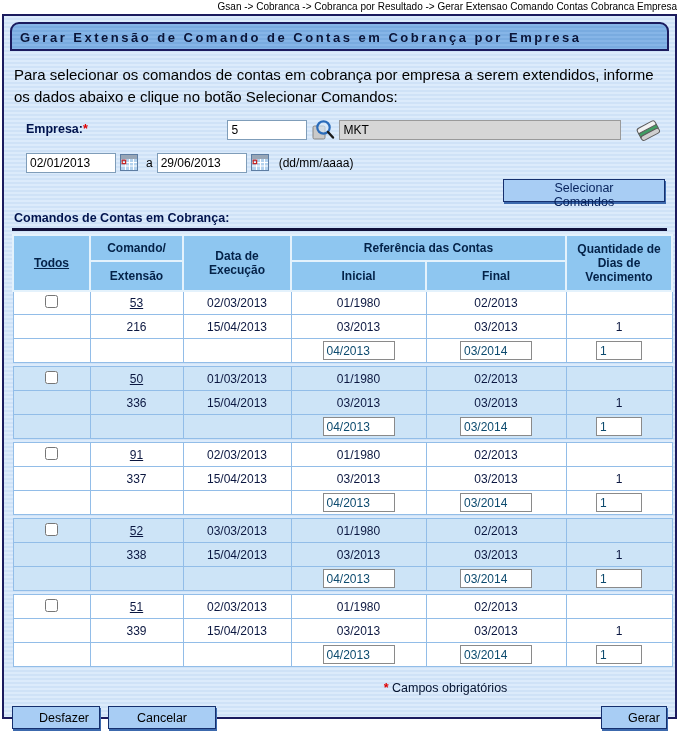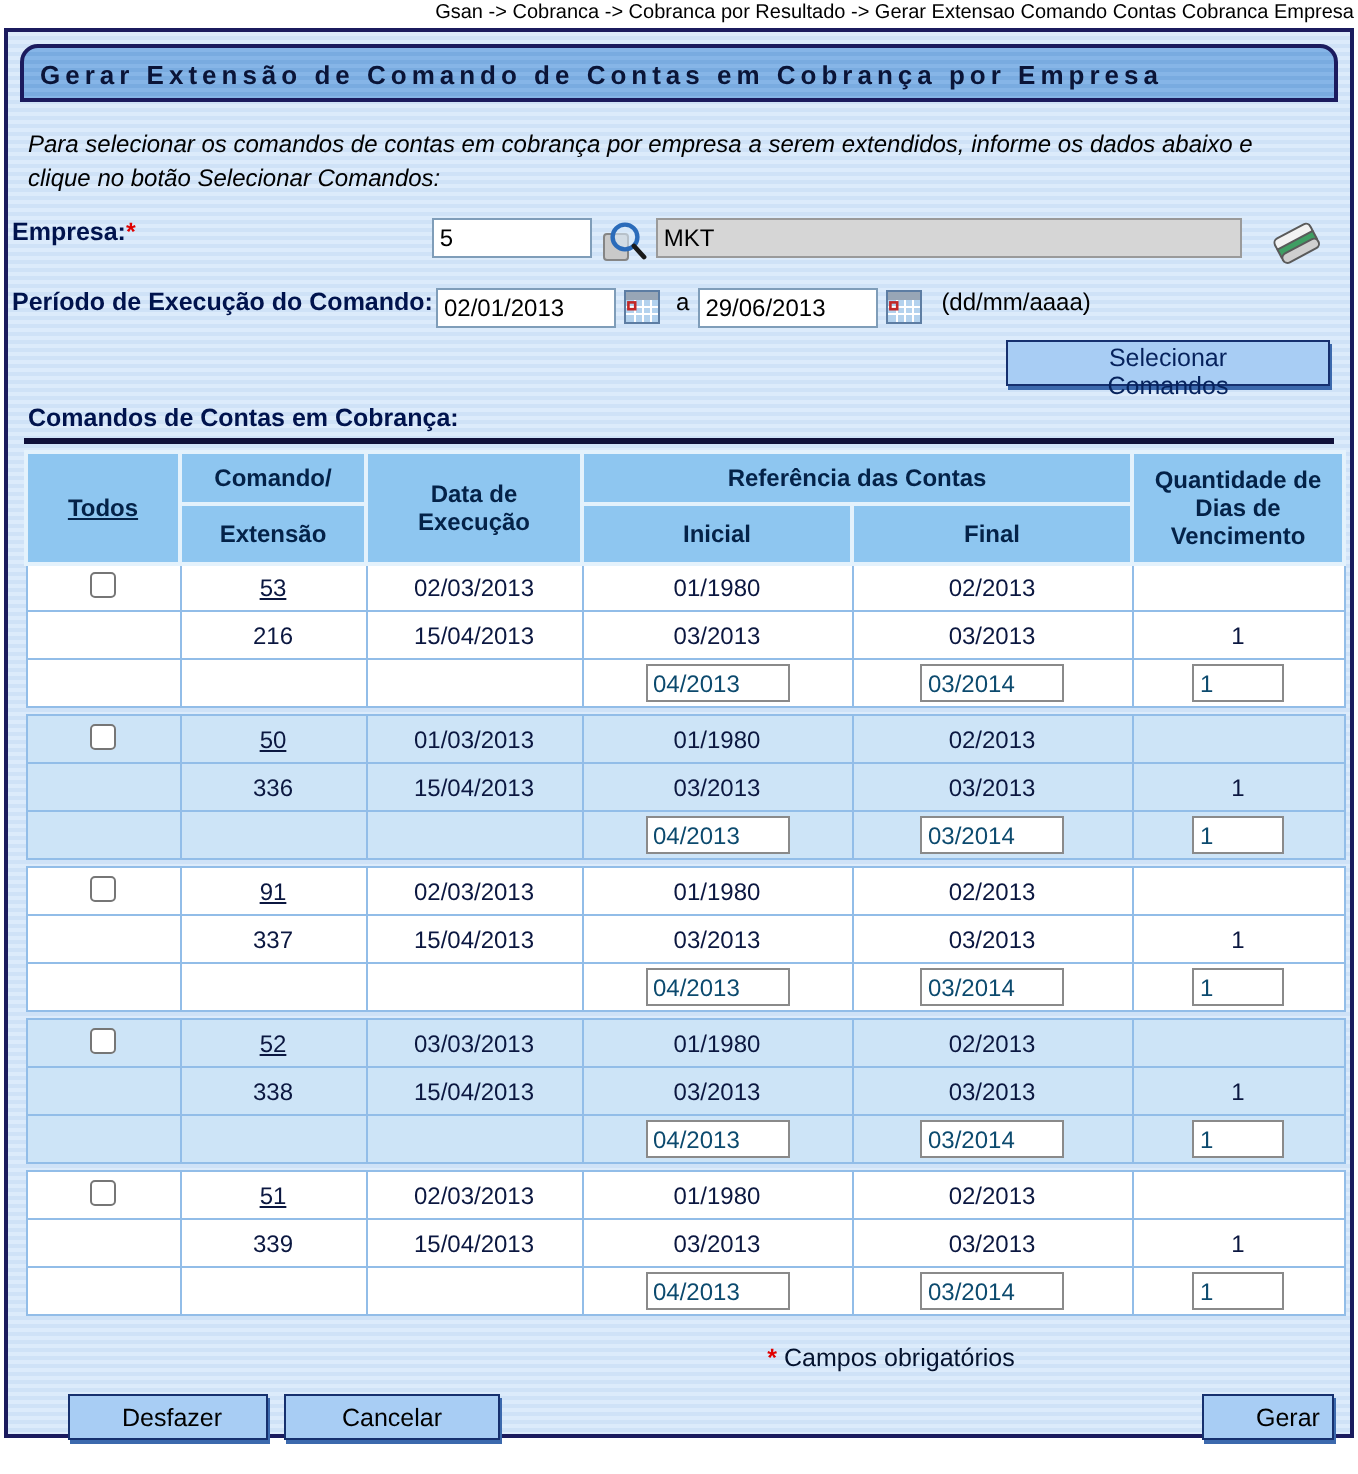--- a/index.html
+++ b/index.html
@@ -17,23 +17,23 @@
   }
 
   .titlebar {
     margin: 6px 6px 0 6px; height: 29px; line-height: 27px;
     background: repeating-linear-gradient(to bottom,#86b5e7 0 2px,#79abe0 2px 4px);
     border: 2px solid #1b1b5e; border-radius: 9px 9px 0 0;
     font-size: 13px; font-weight: bold; color:#0a1437; letter-spacing: 2.5px;
     padding-left: 8px;
   }
 
-  .intro { margin: 13px 10px 0 10px; font-size: 12px; color:#000; line-height: 1.45; width: 640px; font-style: italic; }
-
-  .formrow { display:flex; margin: 10px 10px 0 2px; }
+  .intro { margin: 13px 10px 0 10px; font-size: 15px; color:#000; line-height: 1.45; width: 640px; }
+
+  .formrow { display:flex; align-items: center; margin: 10px 10px 0 22px; }
   .lbl { width: 212px; font-size: 12.5px; font-weight: bold; color:#00134d; line-height: 1.25; }
   .req { color:#e00000; font-weight: bold; }
 
   input.txt {
     height: 20px; border: 1px solid #7f9db9; font-size: 12px; padding: 1px 3px;
     font-family:"Liberation Sans", sans-serif; background:#fff; color:#000;
   }
   .w-code { width: 80px; }
   .w-date { width: 90px; }
   input.readonly { background:#d6d6d6; border:1px solid #9a9a9a; width: 296px; }
@@ -73,21 +73,21 @@
   a.cmdlink { color:#0b1740; text-decoration: underline; cursor: pointer; }
   input.cellinput {
     border:1px solid #8a8a8a; height: 19px; font-size: 12px; padding: 1px 3px;
     font-family:"Liberation Sans", sans-serif; color:#0c4a6e; background:#fff;
   }
   .wi-ref { width: 72px; } .wi-dias { width: 46px; }
   input.chk { width: 13px; height: 13px; }
 
   .footnote { margin-top: 14px; padding-left: 212px; text-align: center; font-size: 12.5px; color:#04122e; }
   .btnrow { display: flex; align-items: center; margin: 11px 8px 0 8px; }
-  .btn-desfazer { width: 100px; margin-left: 22px; }
+  .btn-desfazer { width: 88px; }
   .btn-cancelar { width: 108px; margin-left: 8px; }
   .btn-gerar { width: 66px; margin-left: auto; }
 </style>
 </head>
 <body>
 
 <div class="breadcrumb">Gsan -&gt; Cobranca -&gt; Cobranca por Resultado -&gt; Gerar Extensao Comando Contas Cobranca Empresa</div>
 
 <div class="frame">
 
@@ -113,21 +113,20 @@
         <g transform="rotate(-28 13 12)">
           <rect x="3" y="6" width="20" height="6.5" rx="2.5" fill="#f2f2f2" stroke="#5a5a5a"></rect>
           <rect x="3" y="11" width="20" height="4.5" fill="#3f9e63" stroke="#5a5a5a"></rect>
           <rect x="3" y="14.5" width="20" height="5" rx="2.5" fill="#cfcfcf" stroke="#5a5a5a"></rect>
         </g>
       </svg>
     </span>
   </div>
 
   <div class="formrow">
-    <div class="lbl">Período de Execução do Comando:</div>
     <input class="txt w-date" value="02/01/2013" style="">
     <span class="iconbtn">
       <svg width="18" height="17" viewBox="0 0 18 17">
         <rect x="0.5" y="0.5" width="17" height="16" fill="#b3d2ee" stroke="#5d7da3"></rect>
         <rect x="1" y="1" width="16" height="4" fill="#98a6b6"></rect>
         <path d="M1 8.5h16M1 12h16M5.5 5v11M9.5 5v11M13.5 5v11" stroke="#ffffff" stroke-width="1"></path>
         <rect x="2.2" y="6.2" width="3.4" height="3.4" fill="none" stroke="#c22727" stroke-width="1.3"></rect>
       </svg>
     </span>
     <span class="sep-a">a</span>

